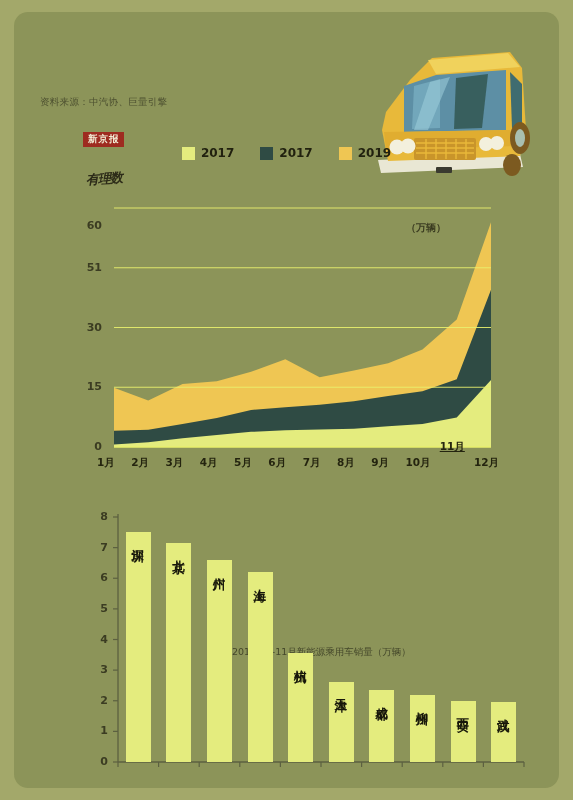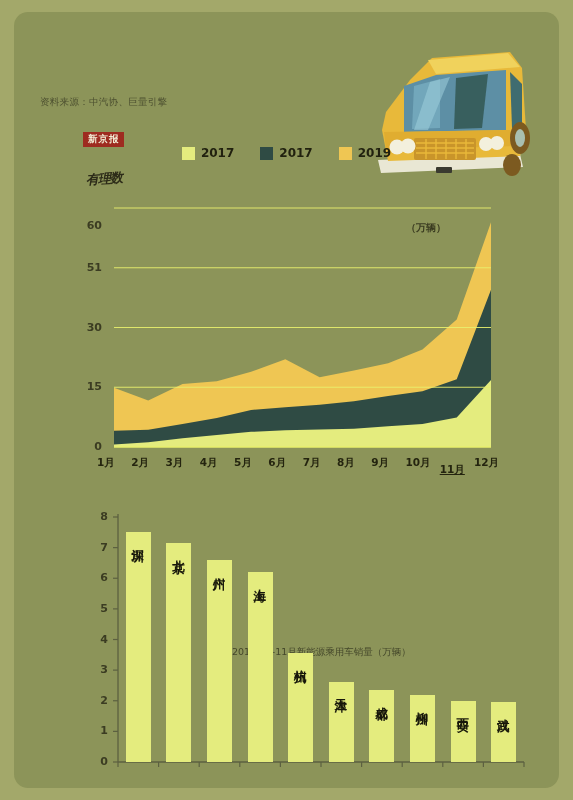--- a/index.html
+++ b/index.html
@@ -189,21 +189,21 @@
         <div class="xlab" style="left: 83px; top: 268px;">1月</div>
         <div class="xlab" style="left: 117.273px; top: 268px;">2月</div>
         <div class="xlab" style="left: 151.545px; top: 268px;">3月</div>
         <div class="xlab" style="left: 185.818px; top: 268px;">4月</div>
         <div class="xlab" style="left: 220.091px; top: 268px;">5月</div>
         <div class="xlab" style="left: 254.364px; top: 268px;">6月</div>
         <div class="xlab" style="left: 288.636px; top: 268px;">7月</div>
         <div class="xlab" style="left: 322.909px; top: 268px;">8月</div>
         <div class="xlab" style="left: 357.182px; top: 268px;">9月</div>
         <div class="xlab" style="left: 391.455px; top: 268px;">10月</div>
-        <div class="xlab" style="left: 425.727px; top: 275px; text-decoration: underline;">11月</div>
+        <div class="xlab" style="left: 425.727px; top: 252px; text-decoration: underline;">11月</div>
         <div class="xlab" style="left: 460px; top: 268px;">12月</div>
       </div>
   </div>
 
   <div class="bar-chart">
     <div class="bar-note">2019年1-11月新能源乘用车销量（万辆）</div>
     <svg id="bar-axis-svg" width="545" height="290">
         <line x1="104" x2="104" y1="22" y2="270" stroke="#5c6040" stroke-width="1.3"></line>
         <line x1="104" x2="510" y1="270" y2="270" stroke="#5c6040" stroke-width="1.3"></line>
         <line x1="99" x2="104" y1="270" y2="270" stroke="#5c6040" stroke-width="1.2"></line>

